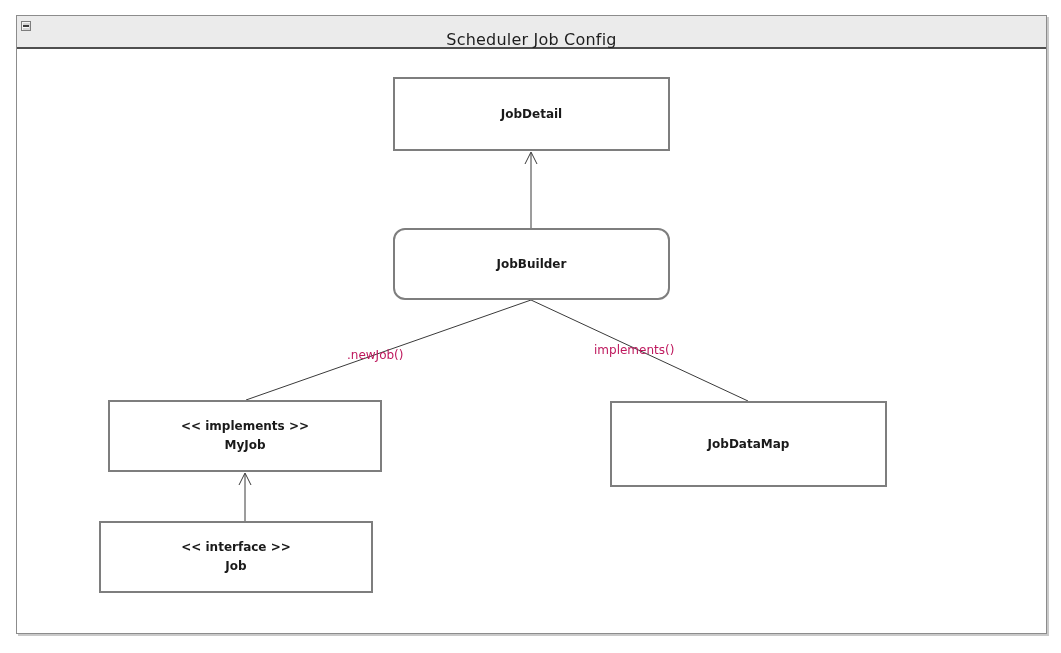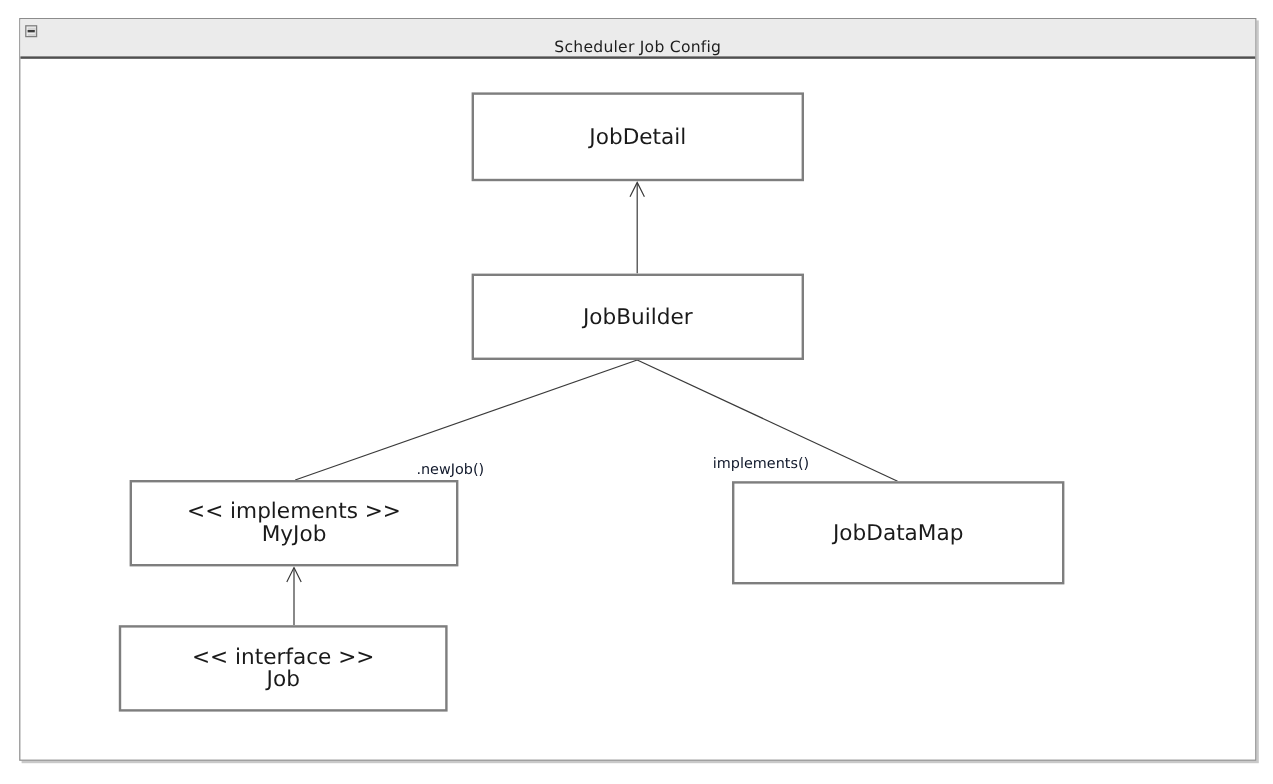--- a/index.html
+++ b/index.html
@@ -22,21 +22,21 @@
     position: absolute;
     left: 0; top: 0; right: 0;
     height: 33px;
     background: #ebebeb;
     border-bottom: 2px solid #4f4f4f;
   }
   .titlebar-title {
     position: absolute;
     left: 0; right: 0; top: 0; bottom: 0;
     display: flex; align-items: center; justify-content: center;
-    font-size: 13px;
+    font-size: 16px;
     letter-spacing: 0.2px;
     color: #1d1d1d;
     margin-top: 15px;
   }
   .window-menu-button {
     position: absolute;
     left: 4px; top: 5px;
     width: 10px; height: 10px;
     background: #d6d6d6;
     border: 1px solid #7d7d7d;
@@ -62,36 +62,36 @@
   }
   .node {
     position: absolute;
     background: #ffffff;
     border: 2px solid #7e7e7e;
     display: flex;
     flex-direction: column;
     align-items: center;
     justify-content: center;
     text-align: center;
-    font-size: 18px;
+    font-size: 12px;
     line-height: 19px;
     cursor: default;
+    font-weight: bold;
   }
   .node-jobdetail   { left: 376px; top:  61px; width: 277px; height: 74px; }
-  .node-jobbuilder  { left: 376px; top: 212px; width: 277px; height: 72px; }
+  .node-jobbuilder  { left: 376px; top: 212px; width: 277px; height: 72px; border-radius: 12px; }
   .node-myjob       { left:  91px; top: 384px; width: 274px; height: 72px; }
   .node-jobdatamap  { left: 593px; top: 385px; width: 277px; height: 86px; }
   .node-job         { left:  82px; top: 505px; width: 274px; height: 72px; }
   .edge-label {
     position: absolute;
     font-size: 12px;
     white-space: nowrap;
-    color: #0f172a;
+    color: #be185d;
     background: transparent;
-    margin-top: 36px;
   }
   .edge-label-newjob     { left: 330px; top: 332px; }
   .edge-label-setjobdata { left: 577px; top: 327px; }
 </style>
 </head>
 <body>
 
 <div class="window">
 
   <div class="titlebar">

